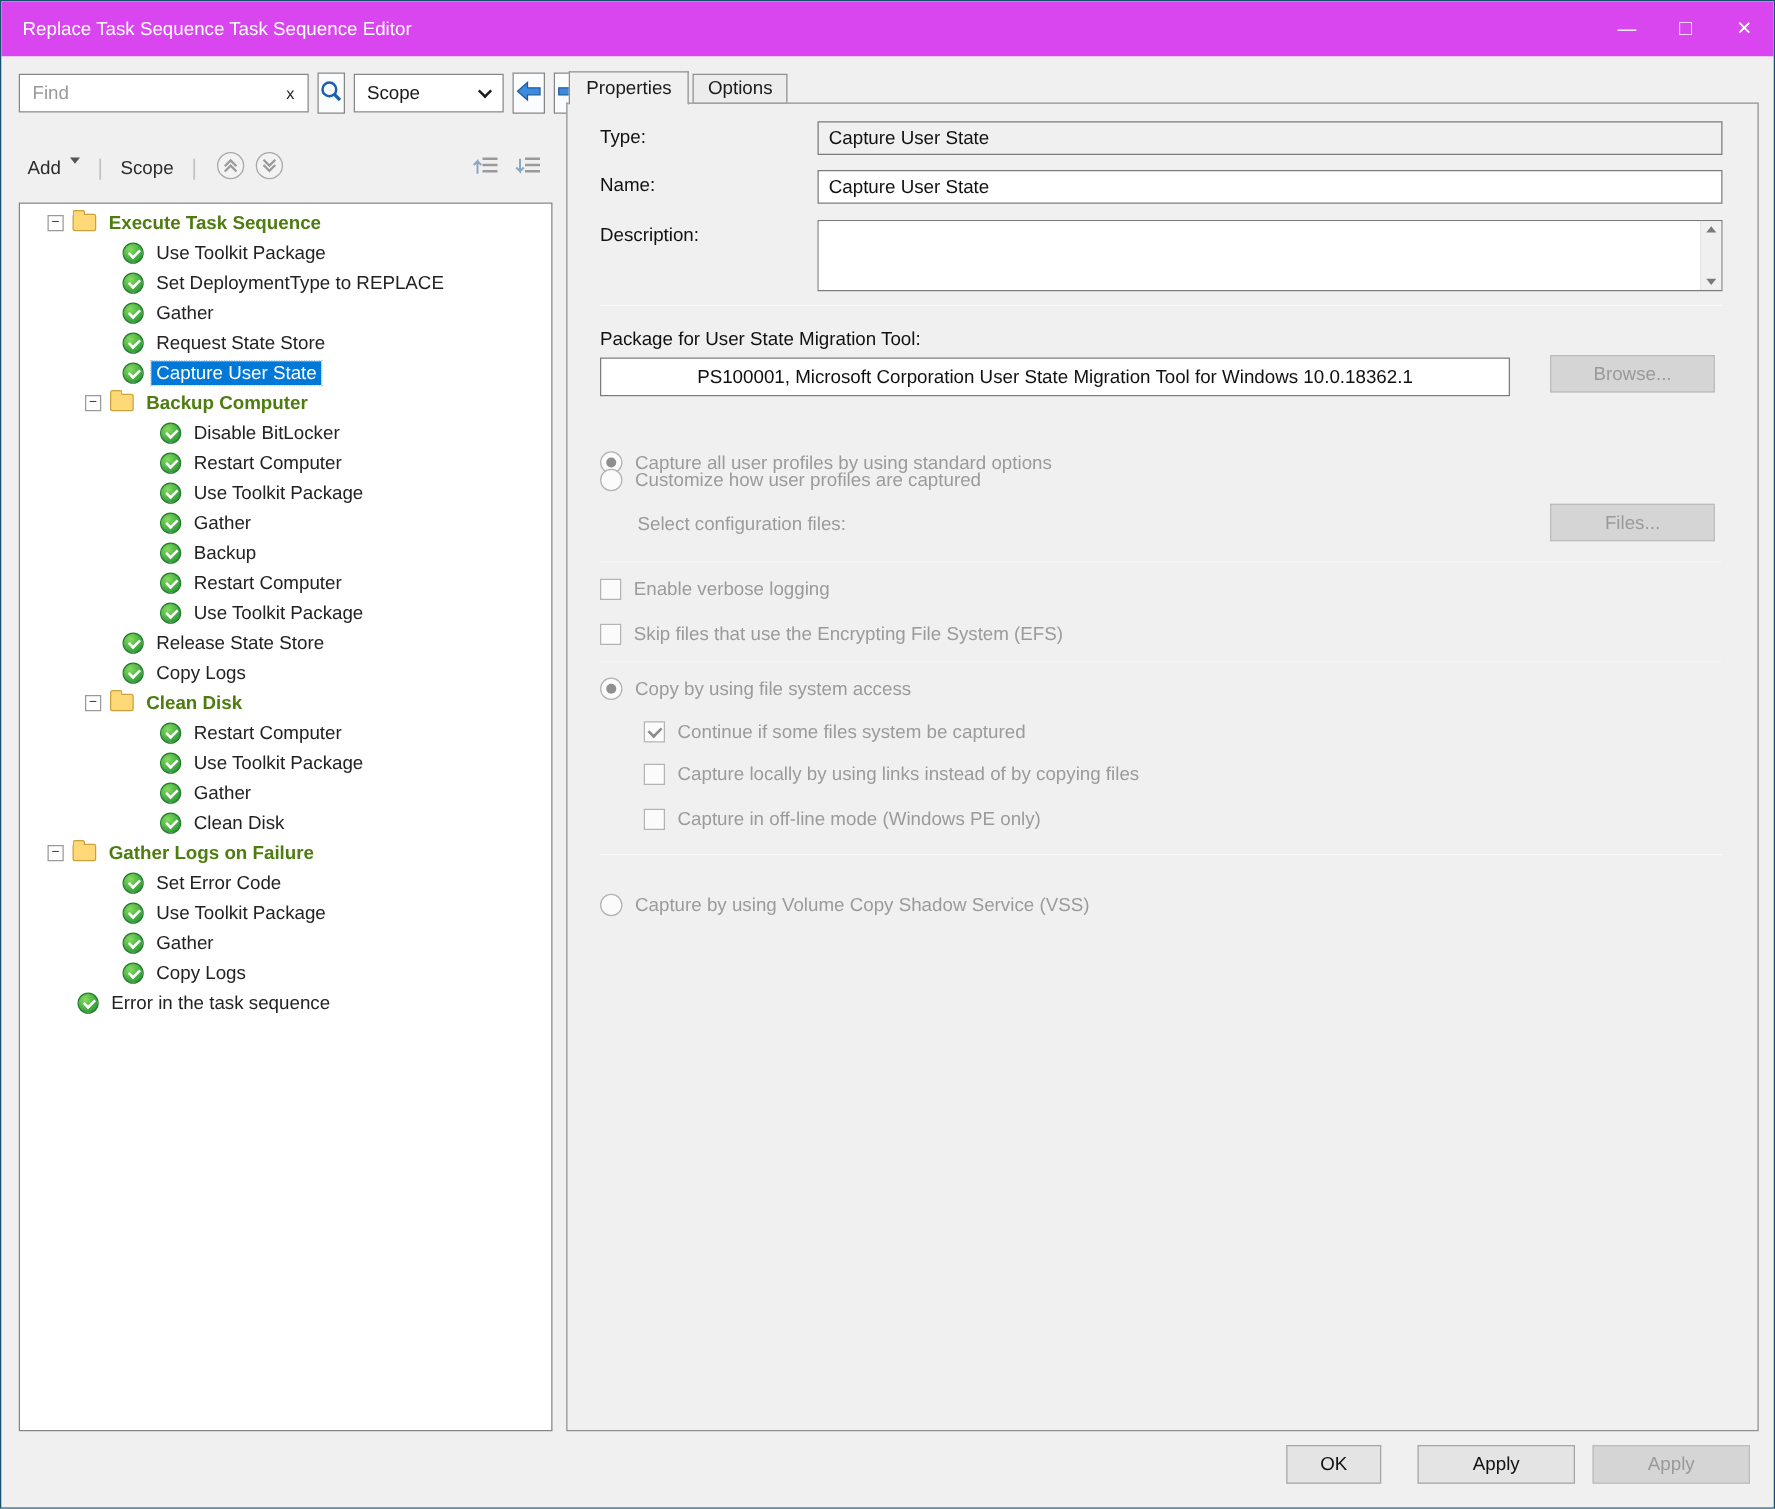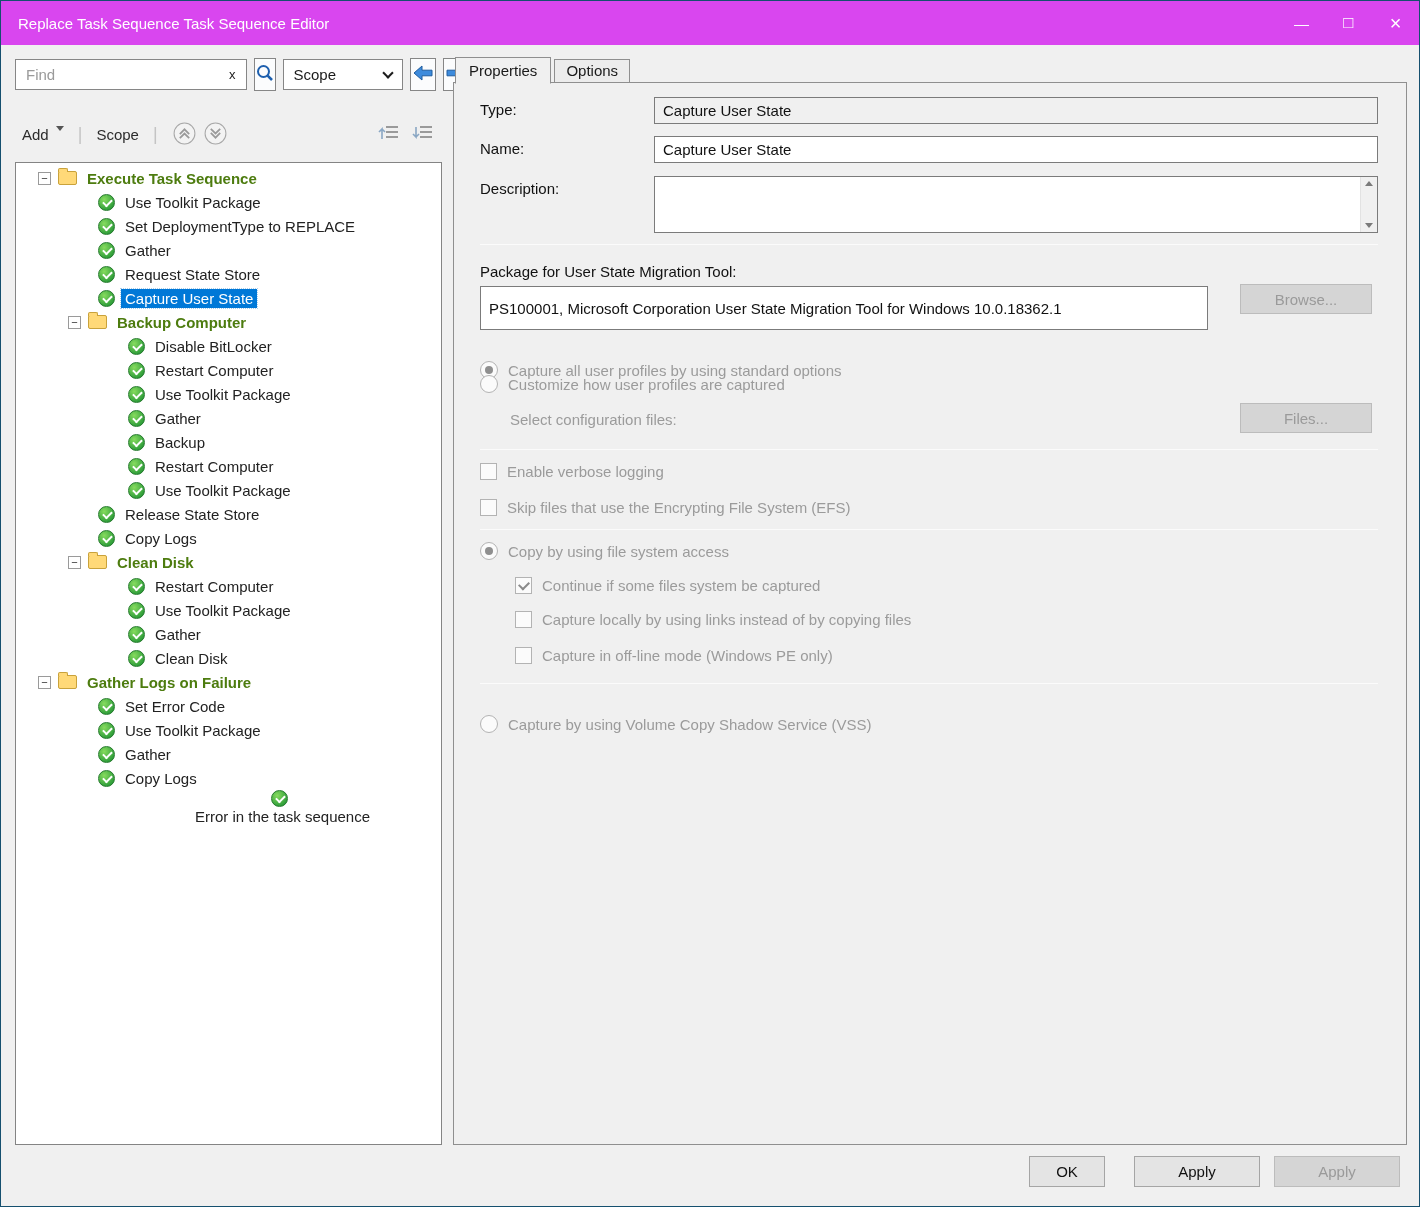--- a/index.html
+++ b/index.html
@@ -284,21 +284,21 @@
           <span class="tree-label">Use Toolkit Package</span>
         </div>
         <div class="tree-row task" style="padding-left: 82px;">
           <span class="check-icon"></span>
           <span class="tree-label">Gather</span>
         </div>
         <div class="tree-row task" style="padding-left: 82px;">
           <span class="check-icon"></span>
           <span class="tree-label">Copy Logs</span>
         </div>
-        <div class="tree-row task" style="padding-left: 108px; flex-direction: column;">
+        <div class="tree-row task" style="padding-left: 46px;">
           <span class="check-icon"></span>
           <span class="tree-label">Error in the task sequence</span>
         </div>
       </div>
   </div>
 
   <div class="right-panel">
     <div class="tabs">
       <div class="tab active">Properties</div>
       <div class="tab">Options</div>
@@ -317,21 +317,21 @@
         <textarea class="desc-input" style=""></textarea>
         <div class="desc-scroll">
           <span class="tri-up"></span>
           <span class="tri-down"></span>
         </div>
       </div>
 
       <div class="sep" style="top:161px"></div>
 
       <span class="fld-label" style="top:180px">Package for User State Migration Tool:</span>
-      <input class="txt" style="left: 26px; top: 203px; width: 728px; height: 44px;" value="PS100001, Microsoft Corporation User State Migration Tool for Windows 10.0.18362.1">
+      <input class="txt" style="left: 26px; top: 203px; width: 728px; height: 31px; text-align: center;" value="PS100001, Microsoft Corporation User State Migration Tool for Windows 10.0.18362.1">
       <div class="btn disabled" style="left:786px; top:201px; width:132px; height:30px;">Browse...</div>
 
       <div class="ctl" style="left:26px; top:257px;margin-top:20px;">
         <span class="radio sel"></span>
         <span>Capture all user profiles by using standard options</span>
       </div>
       <div class="ctl" style="left:26px; top:291px;">
         <span class="radio"></span>
         <span>Customize how user profiles are captured</span>
       </div>

